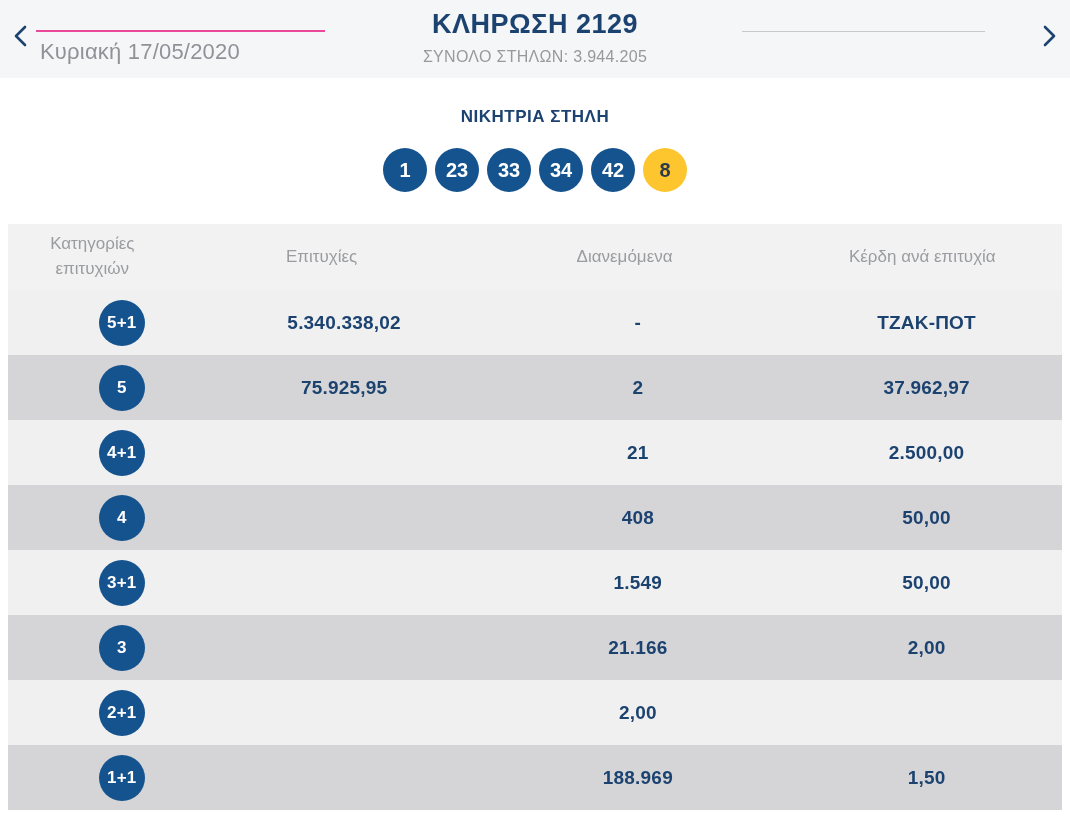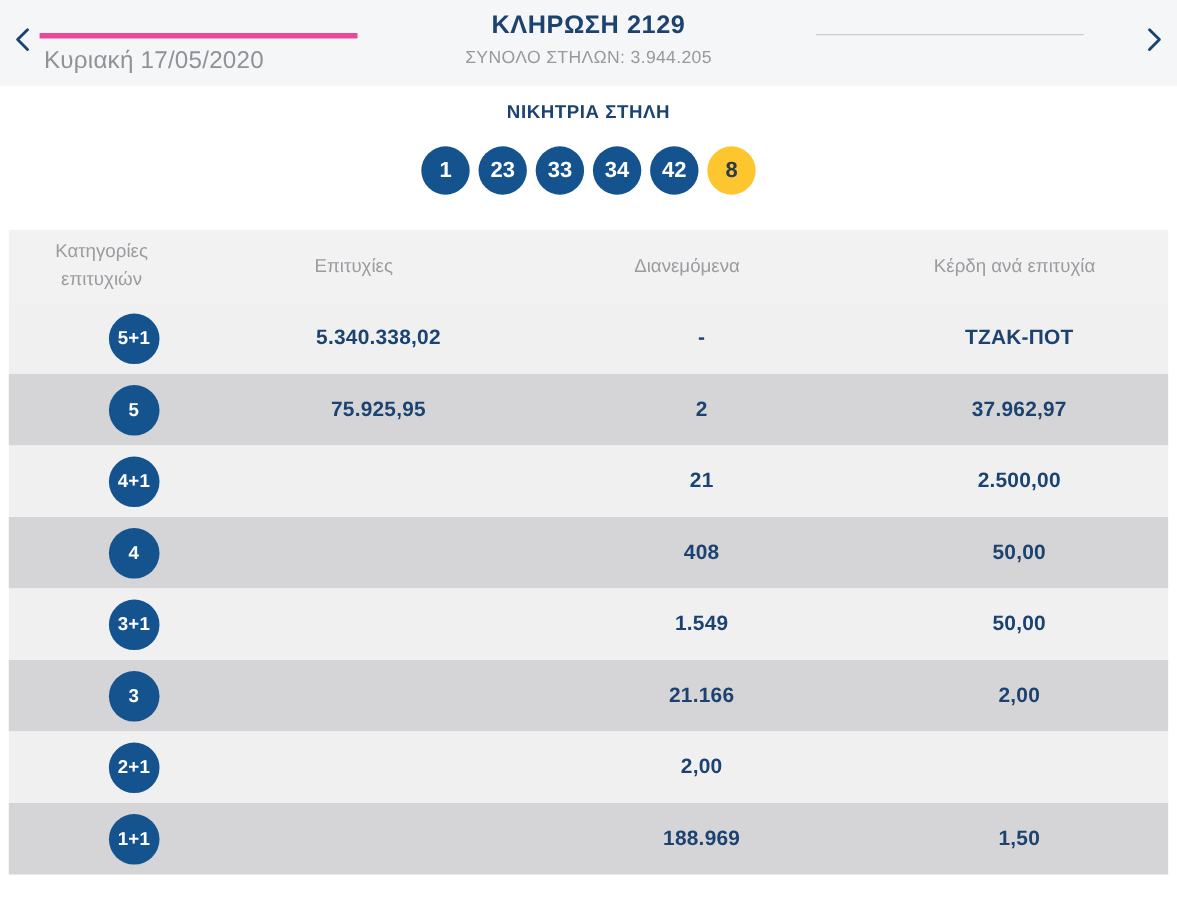--- a/index.html
+++ b/index.html
@@ -29,21 +29,21 @@
     line-height: 0;
   }
   .nav-chevron.prev { left: 8px; }
   .nav-chevron.next { right: 8px; }
 
   .date-block-left {
     position: absolute;
     left: 36px;
     top: 30px;
     width: 289px;
-    border-top: 5px solid #ec4899;
+    border-top: 2px solid #ec4899;
   }
   .date-text {
     padding-top: 7px;
     padding-left: 4px;
     font-size: 22px;
     font-weight: 400;
     color: #8f9297;
     letter-spacing: 0.2px;
   }
   .date-block-right {
@@ -55,37 +55,37 @@
   }
 
   .title-block {
     position: absolute;
     left: 0;
     right: 0;
     top: 9px;
     text-align: center;
   }
   .draw-title {
-    font-size: 23px;
+    font-size: 27px;
     font-weight: 700;
     color: #1c4370;
     letter-spacing: 0.5px;
   }
   .draw-subtitle {
     margin-top: 8px;
     font-size: 16px;
     font-weight: 400;
     color: #97999d;
     letter-spacing: 0.3px;
   }
 
   
   .winning-section { text-align: center; }
   .winning-title {
-    margin-top: 14px;
+    margin-top: 29px;
     font-size: 17px;
     font-weight: 700;
     color: #1c4370;
     letter-spacing: 0.5px;
   }
   .balls-row {
     margin-top: 21px;
     display: flex;
     justify-content: center;
     align-items: center;

